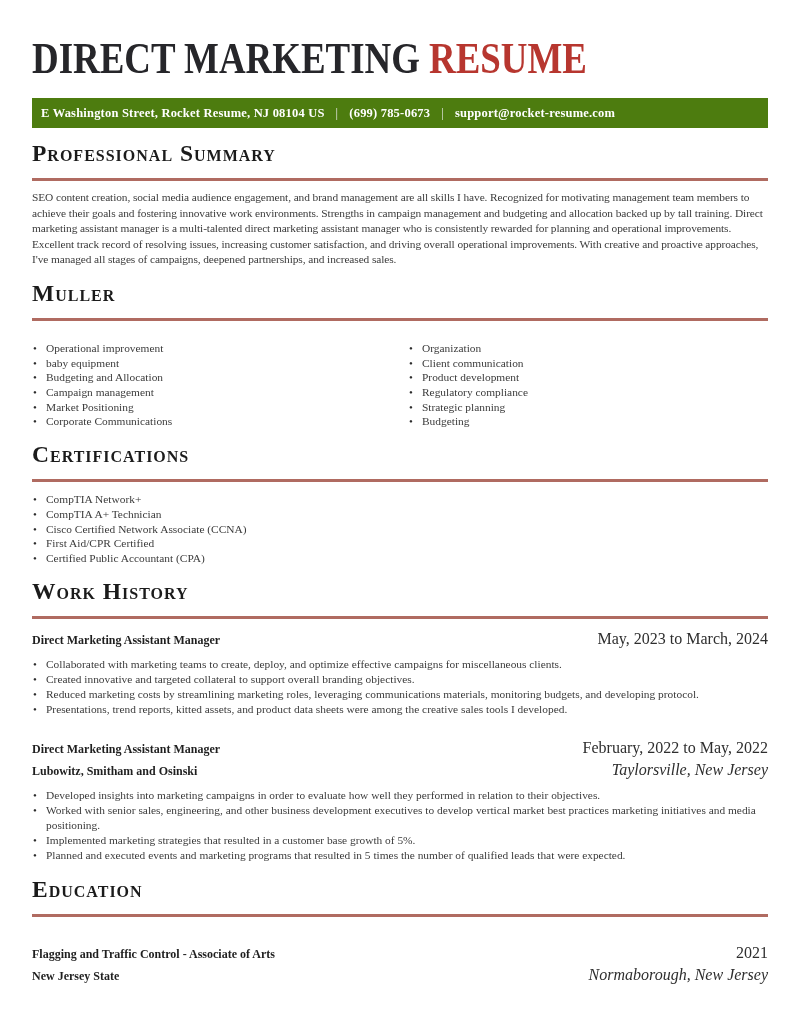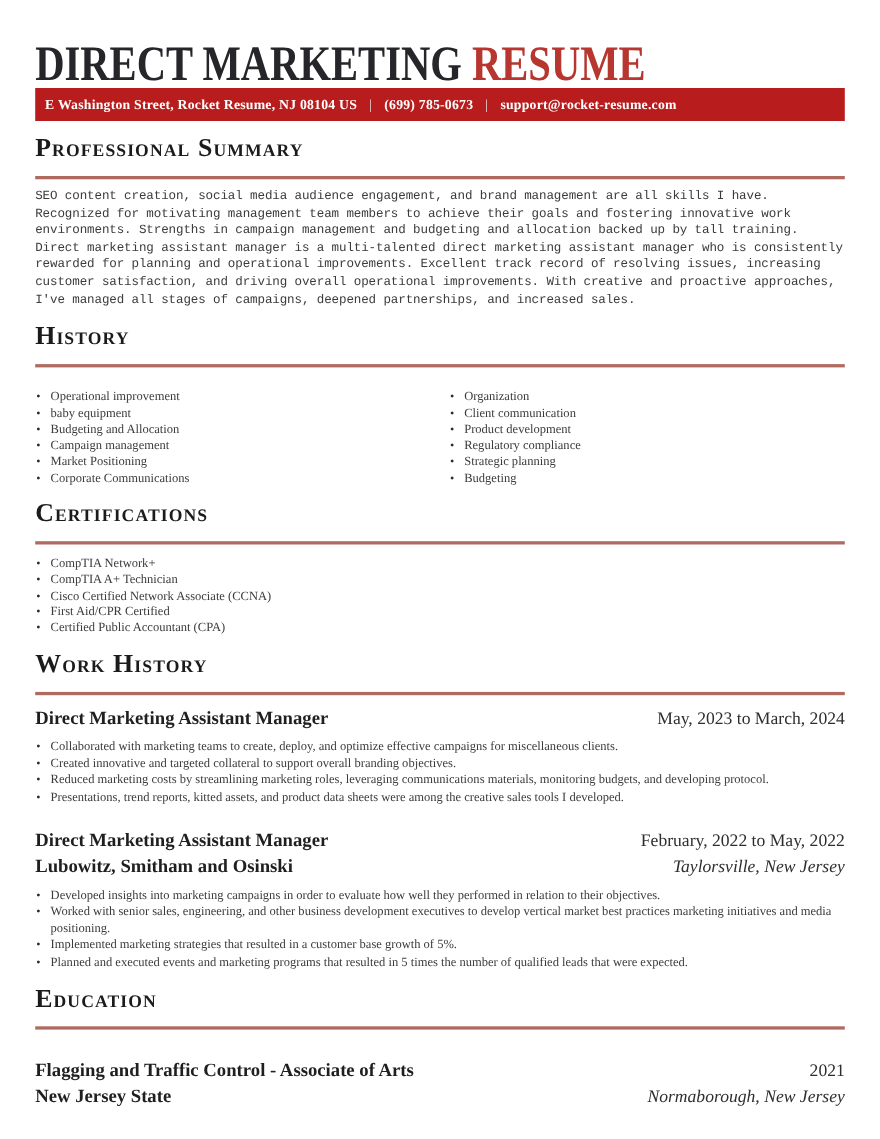--- a/index.html
+++ b/index.html
@@ -15,37 +15,37 @@
   .title-wrap { margin-top: 36px; height: 44px; }
   h1 {
     font-size: 45px; line-height: 44px; font-weight: bold;
     white-space: nowrap; display: inline-block;
     transform: scaleX(0.82); transform-origin: 0 50%;
     letter-spacing: 0px; color: #26262a;
   }
   h1 .accent { color: #b7362f; }
 
   .contact-bar {
-    height: 30px; background: #b91c1c;
+    margin-top: 18px; height: 30px; background: #4d7c0f;
     display: flex; align-items: center; padding: 0 9px;
     color: #ffffff; font-size: 12.5px; font-weight: bold; letter-spacing: 0.2px;
   }
   .contact-bar .sep { margin: 0 11px; font-weight: normal; color: #e8e8e8; }
 
   
   h2 {
     margin-top: 12px;
     font-size: 23.5px; line-height: 26px; font-weight: bold;
     font-variant: small-caps; letter-spacing: 1px; color: #1b1b1b;
   }
   .rule { height: 3px; background: #b06b61; margin-top: 12px; border: none; }
 
   .summary-text {
     margin-top: 9px; font-size: 11.4px; line-height: 15.6px;
-    color: #3b3b3b; letter-spacing: -0.1px; font-family: Liberation Mono, monospace;
+    color: #3b3b3b; letter-spacing: -0.1px;
   }
 
   ul { list-style: none; }
   ul.bullets { margin-top: 10px; }
   ul.bullets li {
     position: relative; padding-left: 14px;
     font-size: 11.4px; line-height: 14.7px; color: #3b3b3b;
   }
   ul.bullets li .dot {
     position: absolute; left: 1px; top: 0; font-size: 11px; color: #2c2c2c;
@@ -55,21 +55,21 @@
   .col { width: 50%; }
   .col.right { padding-left: 8px; }
   .col li { margin-bottom: 0; }
   .skills li { line-height: 13.9px; }
 
   
   .entry { margin-top: 11px; }
   .entry + .entry { margin-top: 21px; }
   .row { display: flex; justify-content: space-between; align-items: baseline; }
   .row.second { margin-top: 4px; }
-  .row .left { font-size: 17px; font-weight: bold; color: #1f1f1f; }
+  .row .left { font-size: 12px; font-weight: bold; color: #1f1f1f; }
   .row .right { font-size: 16px; color: #2e2e2e; }
   .row .right.loc { font-style: italic; }
   .entry ul.bullets { margin-top: 9px; }
   .entry ul.bullets li { line-height: 15.2px; }
 
   .edu-entry { margin-top: 27px; }
   .edu-entry + .edu-entry { margin-top: 17px; }
 </style>
 </head>
 <body>
@@ -88,21 +88,21 @@
     <span>support@rocket-resume.com</span>
   </div>
 
   <section>
     <h2>Professional Summary</h2>
     <div class="rule"></div>
     <p class="summary-text">SEO content creation, social media audience engagement, and brand management are all skills I have. Recognized for motivating management team members to achieve their goals and fostering innovative work environments. Strengths in campaign management and budgeting and allocation  backed up by tall training. Direct marketing assistant manager is a multi-talented direct marketing assistant manager who is consistently rewarded for planning and operational improvements. Excellent track record of resolving issues, increasing customer satisfaction, and driving overall operational improvements. With creative and proactive approaches, I've managed all stages of campaigns, deepened partnerships, and increased sales.</p>
   </section>
 
   <section>
-    <h2>History</h2>
+    <h2>Muller</h2>
     <div class="rule"></div>
     <div class="two-col">
       <ul class="bullets skills col left">
         <li><span class="dot">•</span><span>Operational improvement</span></li>
         <li><span class="dot">•</span><span>baby equipment</span></li>
         <li><span class="dot">•</span><span>Budgeting and Allocation</span></li>
         <li><span class="dot">•</span><span>Campaign management</span></li>
         <li><span class="dot">•</span><span>Market Positioning</span></li>
         <li><span class="dot">•</span><span>Corporate Communications</span></li>
       </ul>

